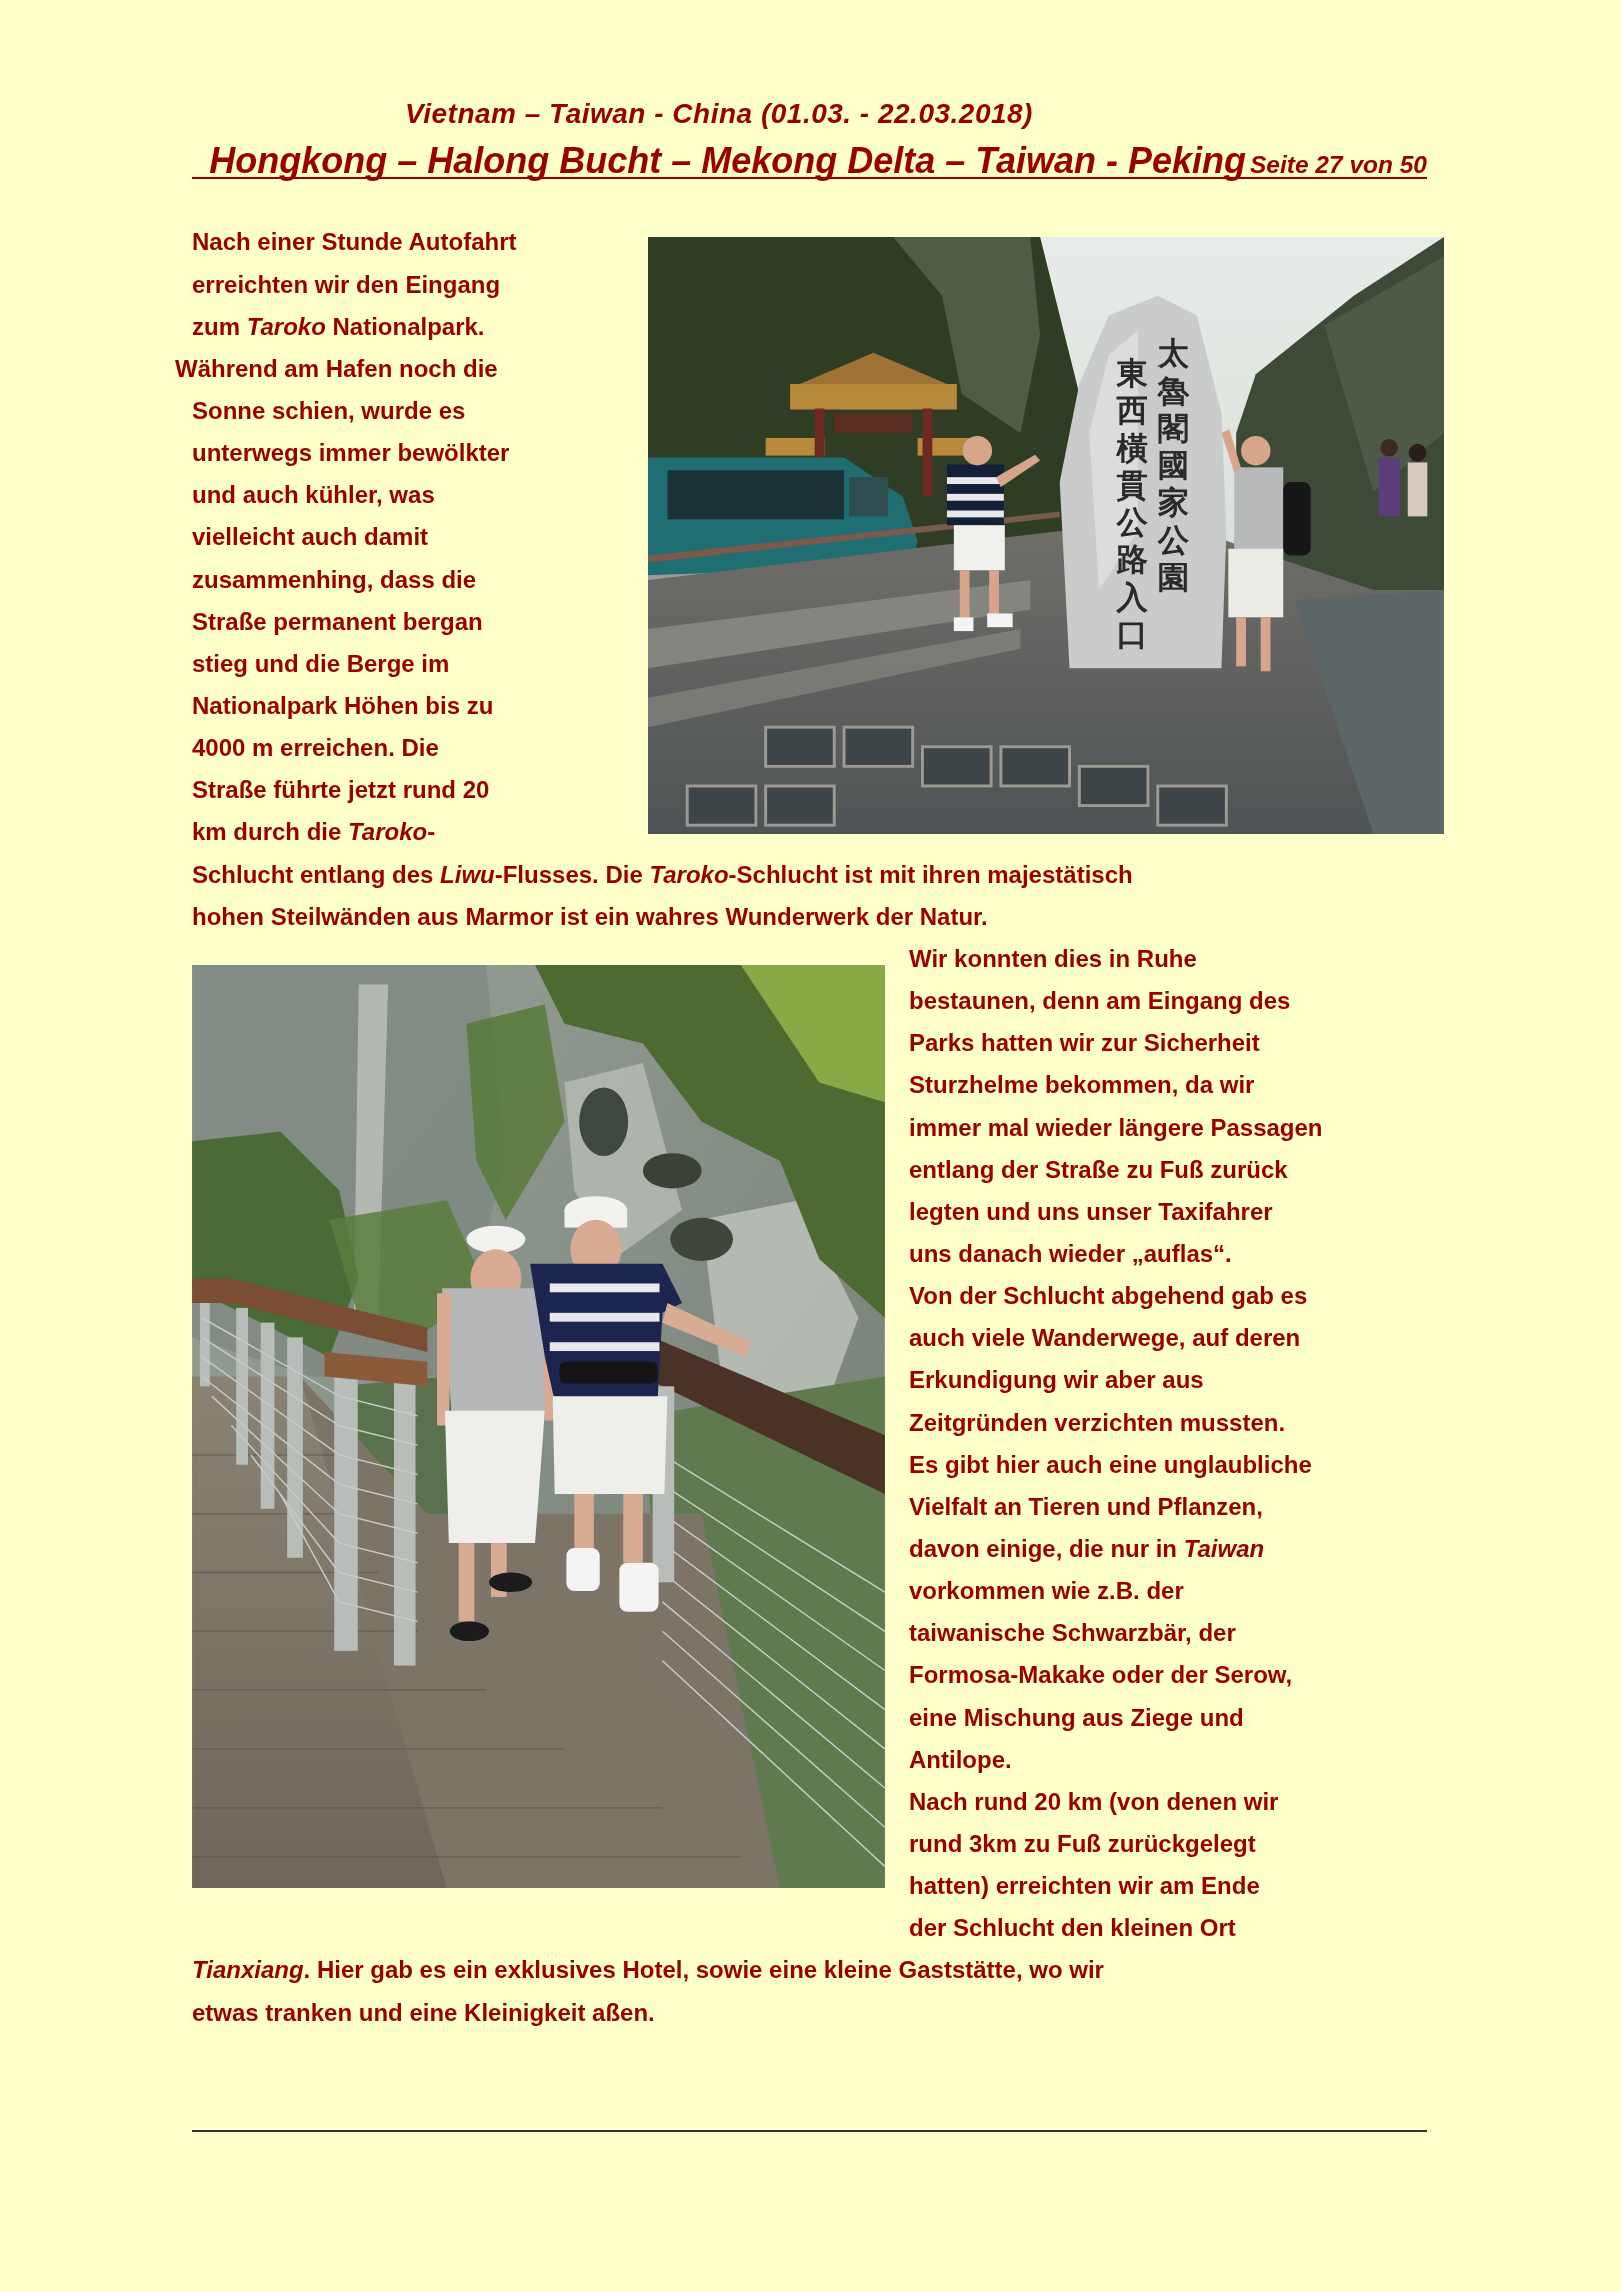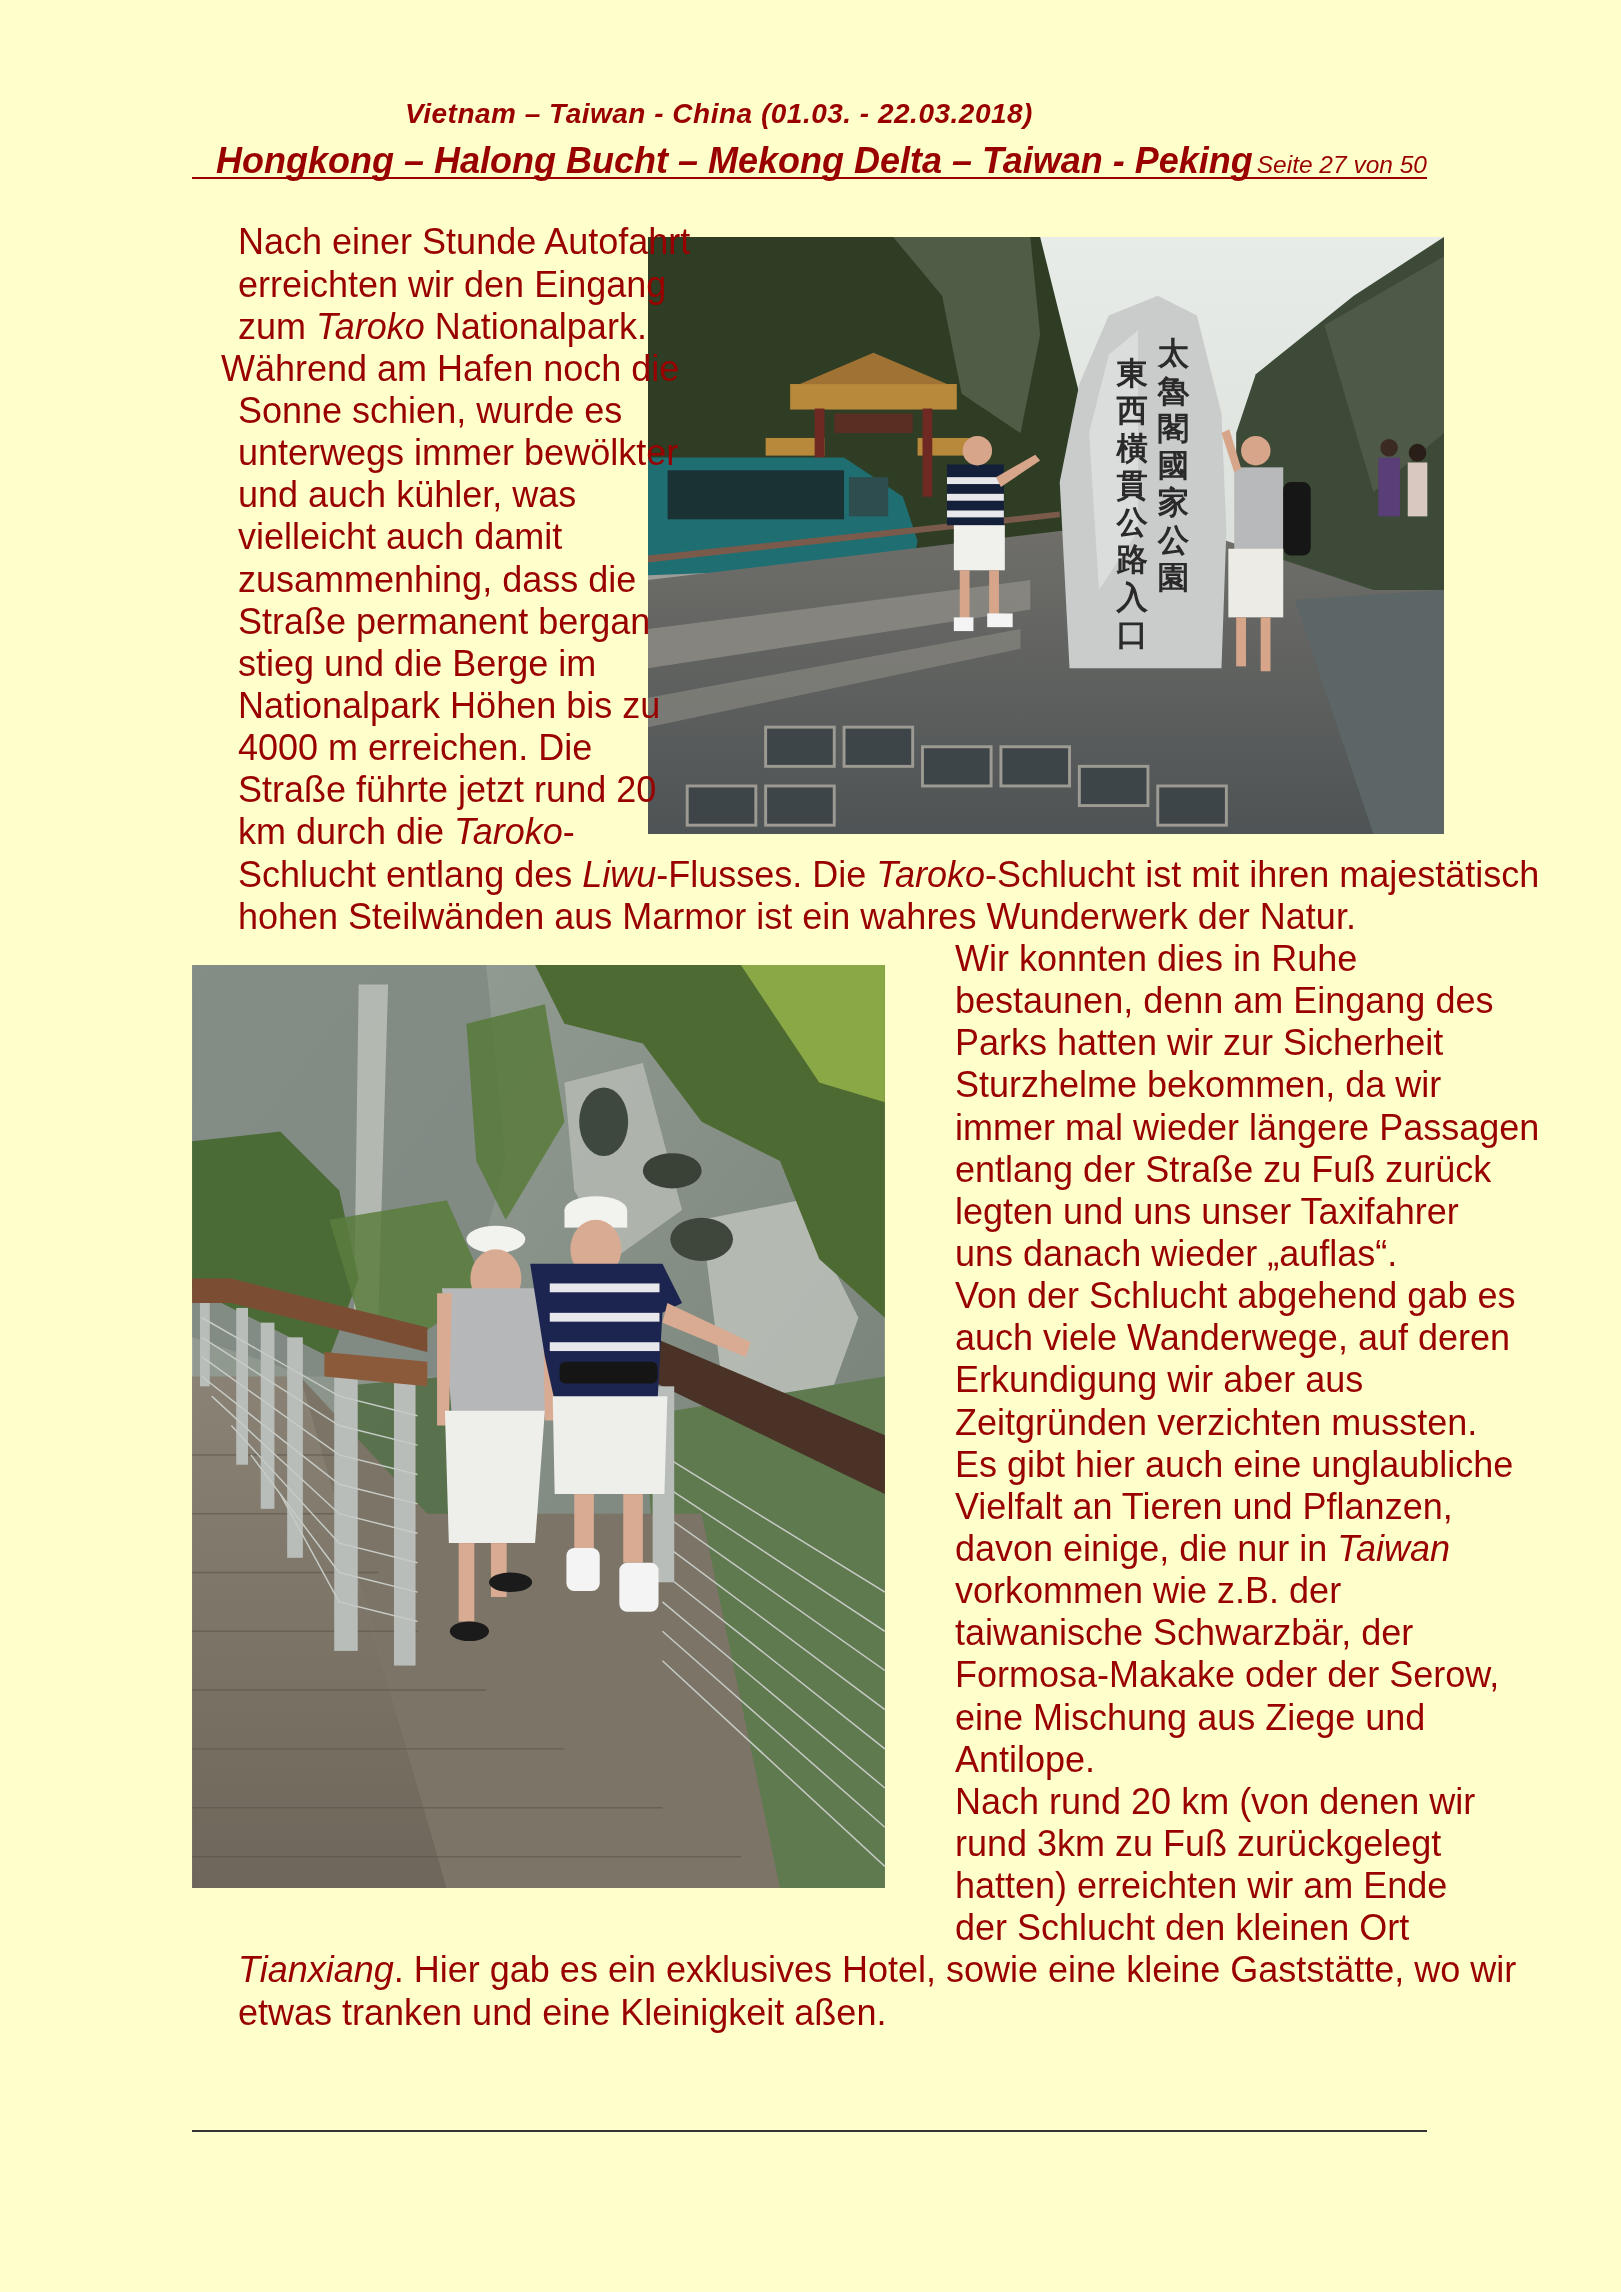--- a/index.html
+++ b/index.html
@@ -18,28 +18,27 @@
     letter-spacing: 0.5px;
   }
   .hdr-sub {
     position: absolute; left: 192px; width: 1235px; top: 140px;
     height: 37px;
     border-bottom: 2.9px solid #990000;
     text-align: right;
     white-space: nowrap;
   }
   .hdr-sub .route { font-size: 36px; font-weight: bold; font-style: italic; }
-  .hdr-sub .page { font-size: 24.5px; font-style: italic; font-weight: normal; margin-left: 3.9px; }
+  .hdr-sub .page { font-size: 24.5px; font-style: italic; font-weight: bold; margin-left: 3.9px; }
 
   .line {
     position: absolute;
-    font-size: 36px; font-weight: normal;
+    font-size: 24px; font-weight: bold;
     white-space: nowrap;
     line-height: 33px;
-    margin-left: 46px;
   }
   .line i { font-style: italic; }
 
   .photo {
     position: absolute; overflow: hidden;
   }
   #photo1 { left: 648px; top: 237px; width: 796px; height: 597px; }
   #photo2 { left: 192px; top: 965px; width: 693px; height: 923px; }
 
   .footer-rule {

